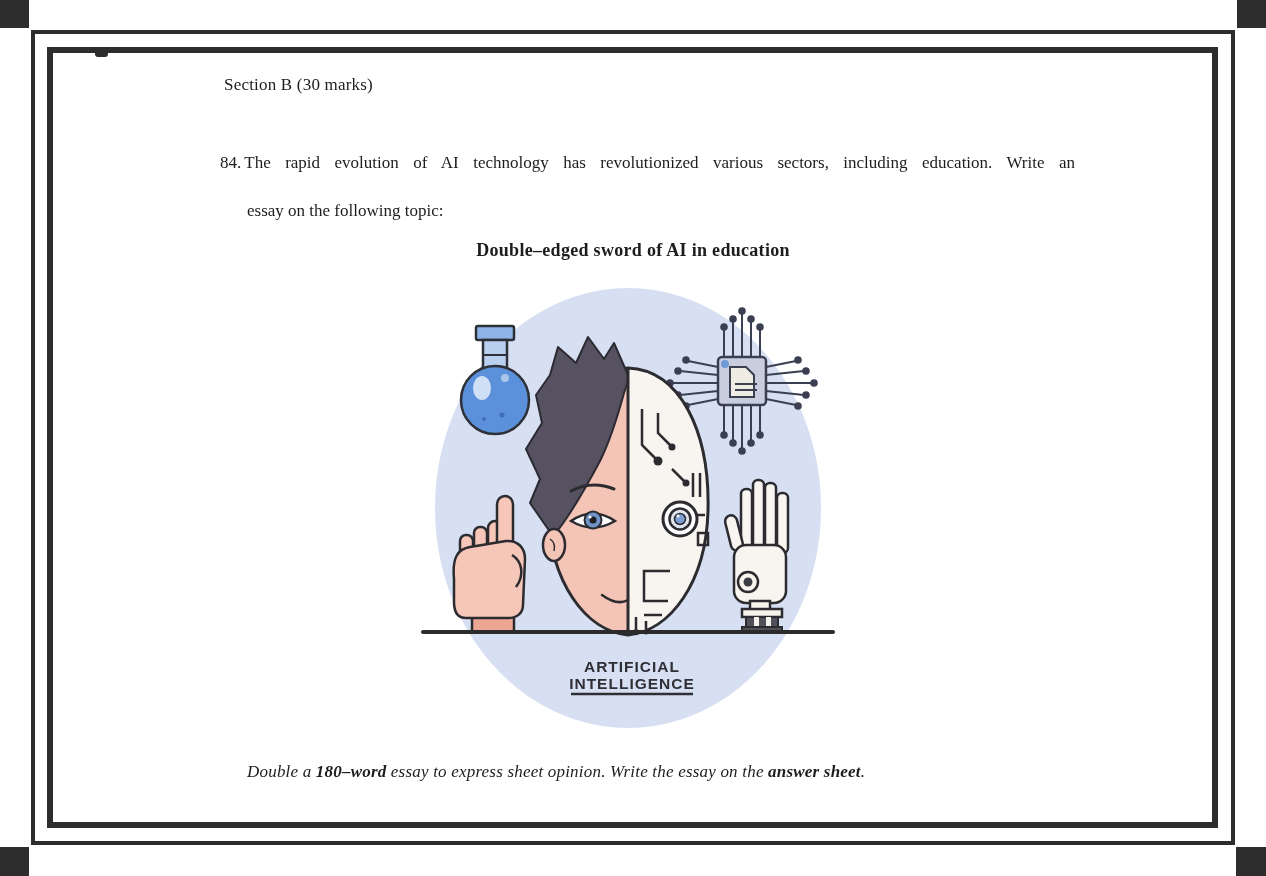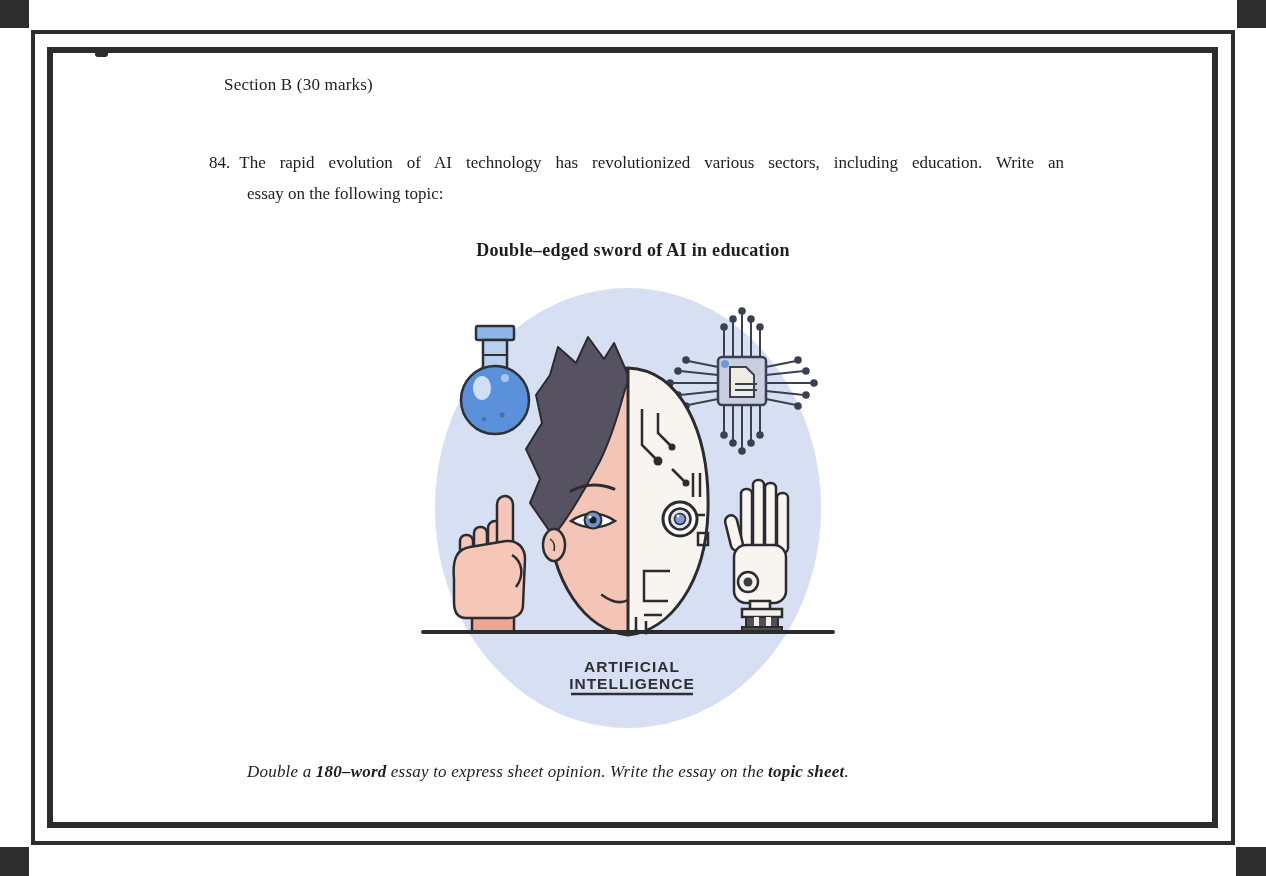--- a/index.html
+++ b/index.html
@@ -21,25 +21,25 @@
   .frame-inner{
     position:absolute;left:47px;top:47px;width:1159px;height:769px;
     border:6px solid #2d2d2d;background:#ffffff;
   }
   .scan-notch{position:absolute;left:95px;top:51px;width:13px;height:6px;background:#2d2d2d;border-radius:0 0 3px 3px;}
   .section-header{
     position:absolute;left:224px;top:75px;font-size:17px;letter-spacing:.2px;
   }
   .section-header .b{font-weight:normal;}
   .q-line1{
-    position:absolute;left:209px;top:153px;width:855px;display:flex;gap:9px;
+    position:absolute;left:220px;top:153px;width:855px;display:flex;gap:3px;
     font-size:17px;
   }
   .q-line1 .q-text{flex:1;text-align:justify;text-align-last:justify;}
-  .q-line2{position:absolute;left:247px;top:184px;font-size:17px;}
+  .q-line2{position:absolute;left:247px;top:201px;font-size:17px;}
   .topic-title{
     position:absolute;left:0;top:240px;width:1266px;text-align:center;
     font-size:18px;font-weight:bold;letter-spacing:.3px;
   }
   .footer-line{
     position:absolute;left:247px;top:762px;font-size:17px;font-style:italic;letter-spacing:.2px;
   }
   .footer-line .b{font-weight:bold;}
   .illustration{position:absolute;left:408px;top:283px;width:444px;height:450px;}
   .ai-caption{
@@ -236,13 +236,13 @@
     <rect x="334" y="344" width="40" height="6" fill="#515058" stroke-width="2"></rect>
   </g>
 
   <line x1="15" y1="349" x2="425" y2="349" stroke="#2b2b2b" stroke-width="4" stroke-linecap="round"></line>
 
   <text class="ai-caption" x="224" y="389" text-anchor="middle" font-size="15.5" fill="#2e2e34">ARTIFICIAL</text>
   <text class="ai-caption" x="224" y="406" text-anchor="middle" font-size="15.5" fill="#2e2e34">INTELLIGENCE</text>
   <line x1="163" y1="411" x2="285" y2="411" stroke="#2e2e34" stroke-width="2.5"></line>
 </svg>
 
-<div class="footer-line"><span>Double a </span><span class="b">180–word</span><span> essay to express sheet opinion. Write the essay on the </span><span class="b">topic sheet</span><span>.</span></div>
+<div class="footer-line"><span>Double a </span><span class="b">180–word</span><span> essay to express sheet opinion. Write the essay on the </span><span class="b">answer sheet</span><span>.</span></div>
 
 </body></html>

